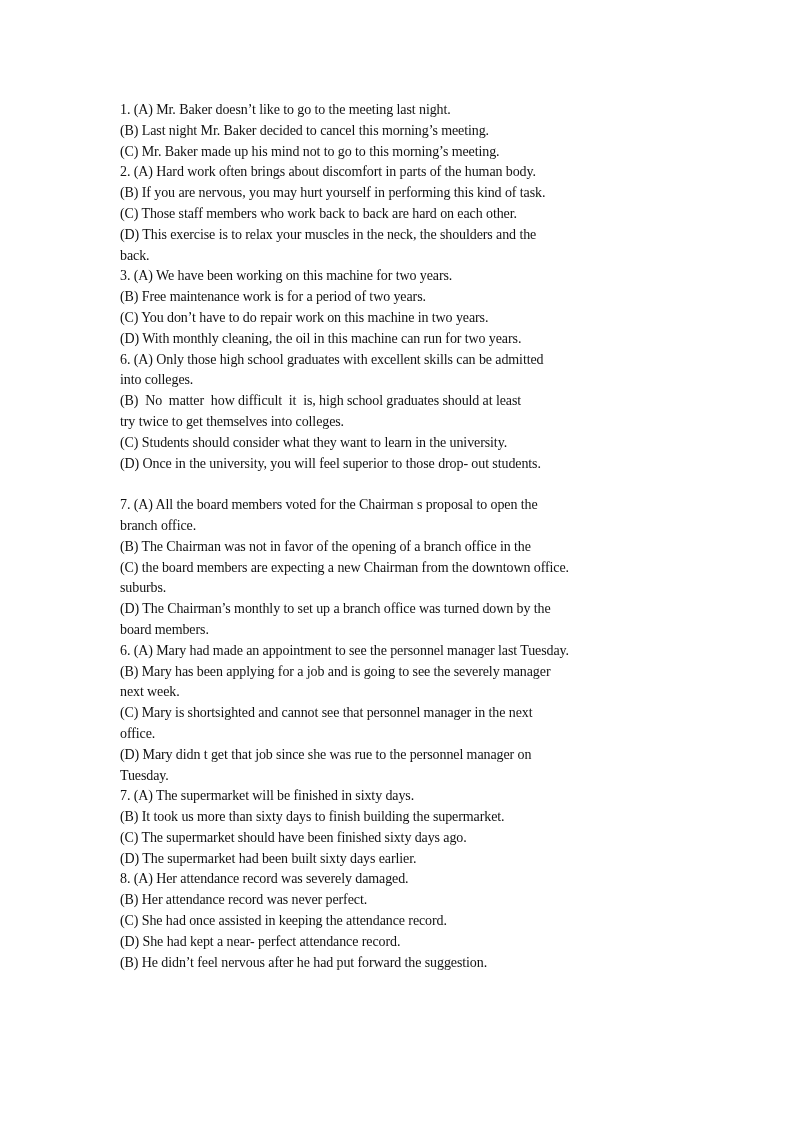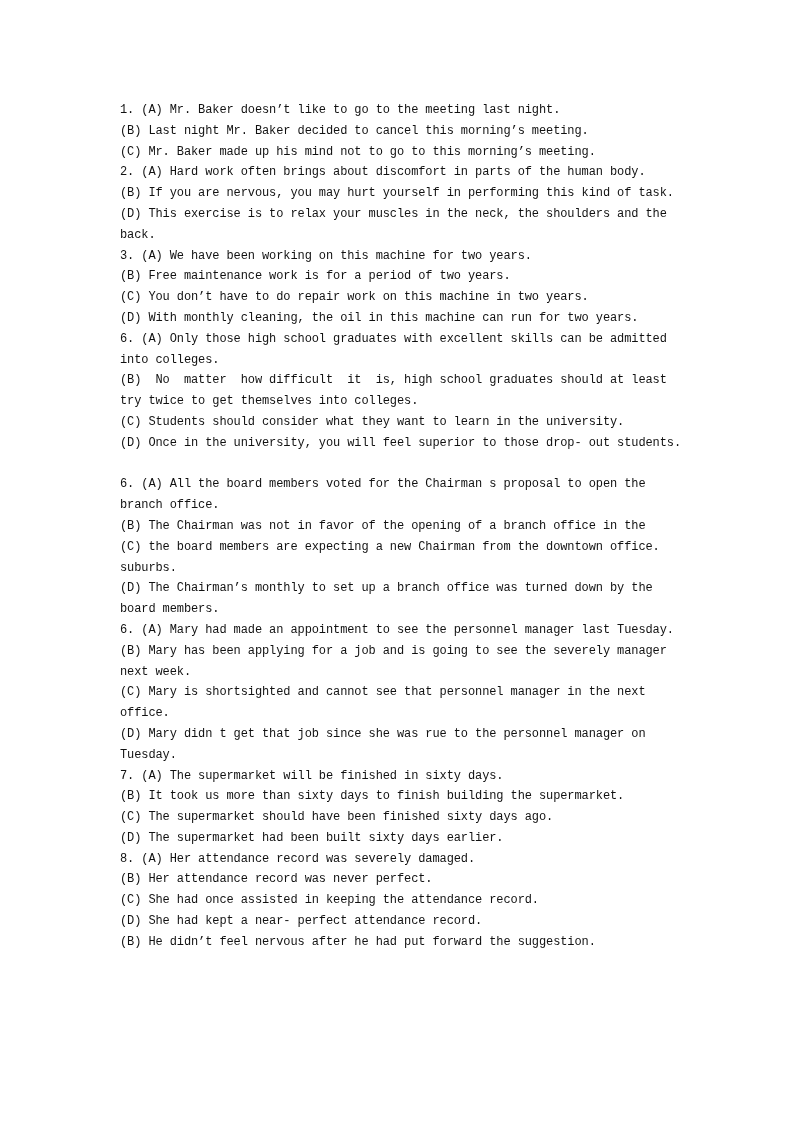--- a/index.html
+++ b/index.html
@@ -1,20 +1,20 @@
 <!DOCTYPE html>
 <html><head>
 <meta charset="utf-8">
 <style>
   html, body { margin:0; padding:0; background:#ffffff; }
   body { width:794px; height:1123px; position:relative; overflow:hidden; }
   .page { position:absolute; left:120px; top:100px; width:560px; }
   .line {
-    font-family: Liberation Mono, monospace;
-    font-size: 12px;
+    font-family: Liberation Serif, serif;
+    font-size: 14px;
     line-height: 20.8px;
     height: 20.8px;
     color: #111111;
     white-space: pre;
     letter-spacing: -0.1px;
   }
   .blank { height: 20.8px; }
 </style>
 </head>
 <body>
@@ -23,20 +23,21 @@
 
   <div>
     <div class="line">1. (A) Mr. Baker doesn’t like to go to the meeting last night.</div>
     <div class="line">(B) Last night Mr. Baker decided to cancel this morning’s meeting.</div>
     <div class="line">(C) Mr. Baker made up his mind not to go to this morning’s meeting.</div>
   </div>
 
   <div>
     <div class="line">2. (A) Hard work often brings about discomfort in parts of the human body.</div>
     <div class="line">(B) If you are nervous, you may hurt yourself in performing this kind of task.</div>
+    <div class="line">(C) Those staff members who work back to back are hard on each other.</div>
     <div class="line">(D) This exercise is to relax your muscles in the neck, the shoulders and the</div>
     <div class="line">back.</div>
   </div>
 
   <div>
     <div class="line">3. (A) We have been working on this machine for two years.</div>
     <div class="line">(B) Free maintenance work is for a period of two years.</div>
     <div class="line">(C) You don’t have to do repair work on this machine in two years.</div>
     <div class="line">(D) With monthly cleaning, the oil in this machine can run for two years.</div>
   </div>
@@ -46,21 +47,21 @@
     <div class="line">into colleges.</div>
     <div class="line">(B)  No  matter  how difficult  it  is, high school graduates should at least</div>
     <div class="line">try twice to get themselves into colleges.</div>
     <div class="line">(C) Students should consider what they want to learn in the university.</div>
     <div class="line">(D) Once in the university, you will feel superior to those drop- out students.</div>
   </div>
 
   <div class="blank"></div>
 
   <div>
-    <div class="line">6. (A) All the board members voted for the Chairman s proposal to open the</div>
+    <div class="line">7. (A) All the board members voted for the Chairman s proposal to open the</div>
     <div class="line">branch office.</div>
     <div class="line">(B) The Chairman was not in favor of the opening of a branch office in the</div>
     <div class="line">(C) the board members are expecting a new Chairman from the downtown office.</div>
     <div class="line">suburbs.</div>
     <div class="line">(D) The Chairman’s monthly to set up a branch office was turned down by the</div>
     <div class="line">board members.</div>
   </div>
 
   <div>
     <div class="line">6. (A) Mary had made an appointment to see the personnel manager last Tuesday.</div>

